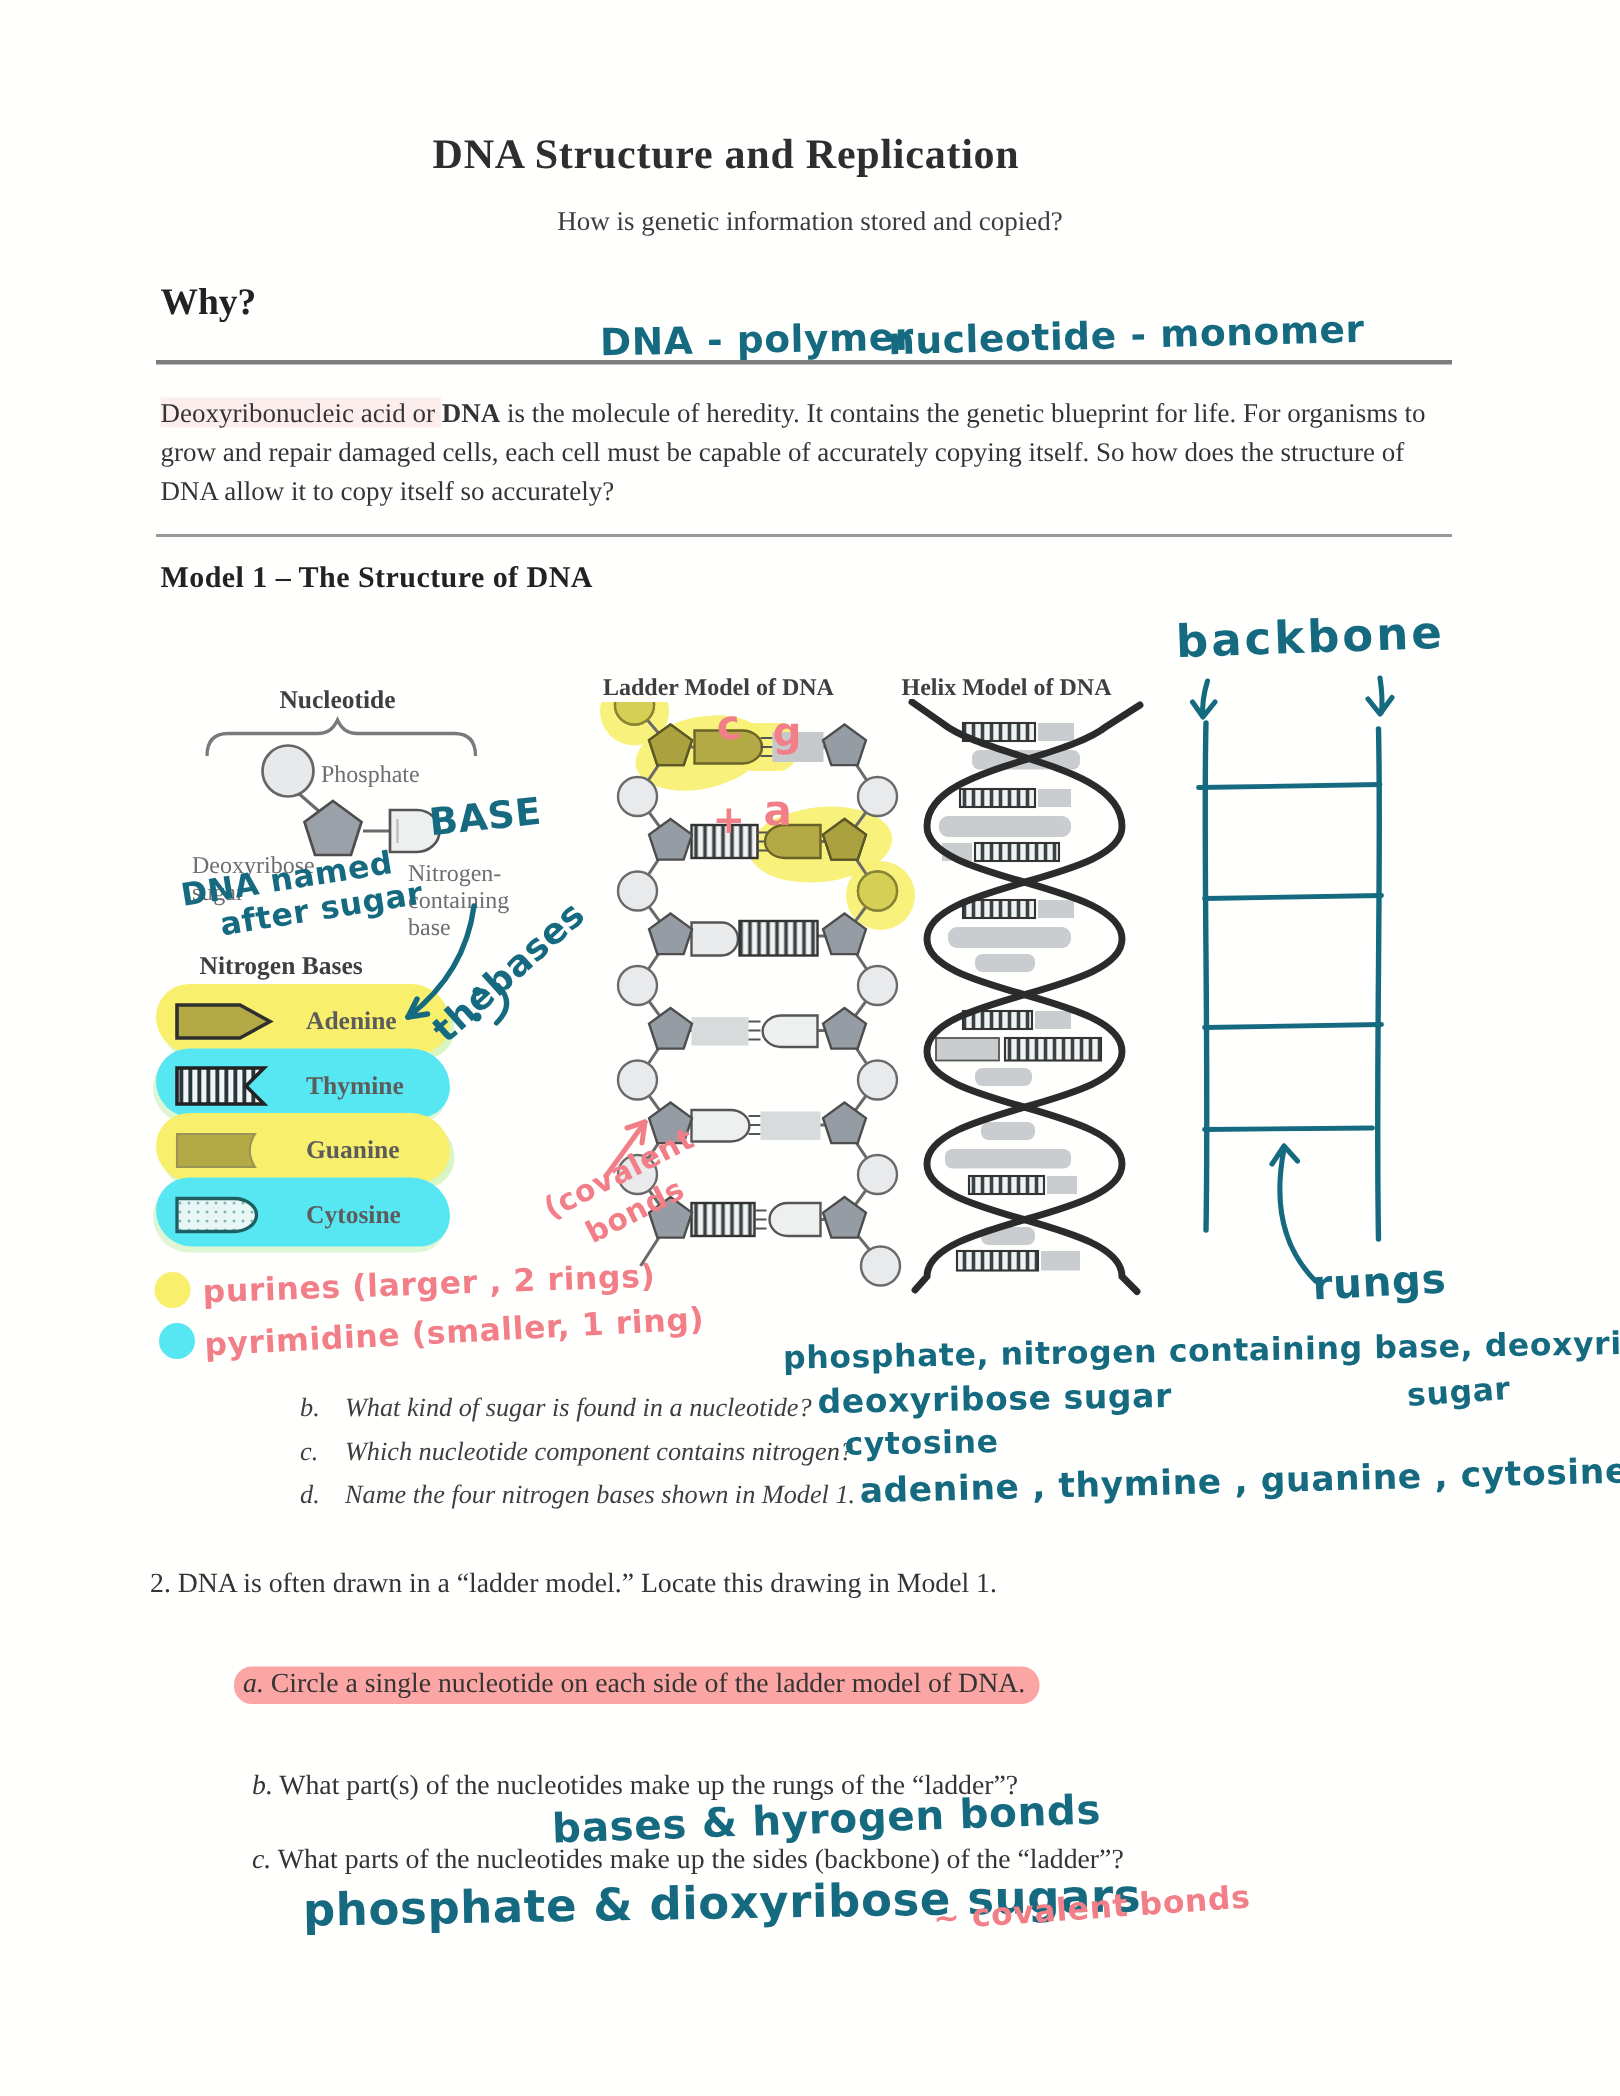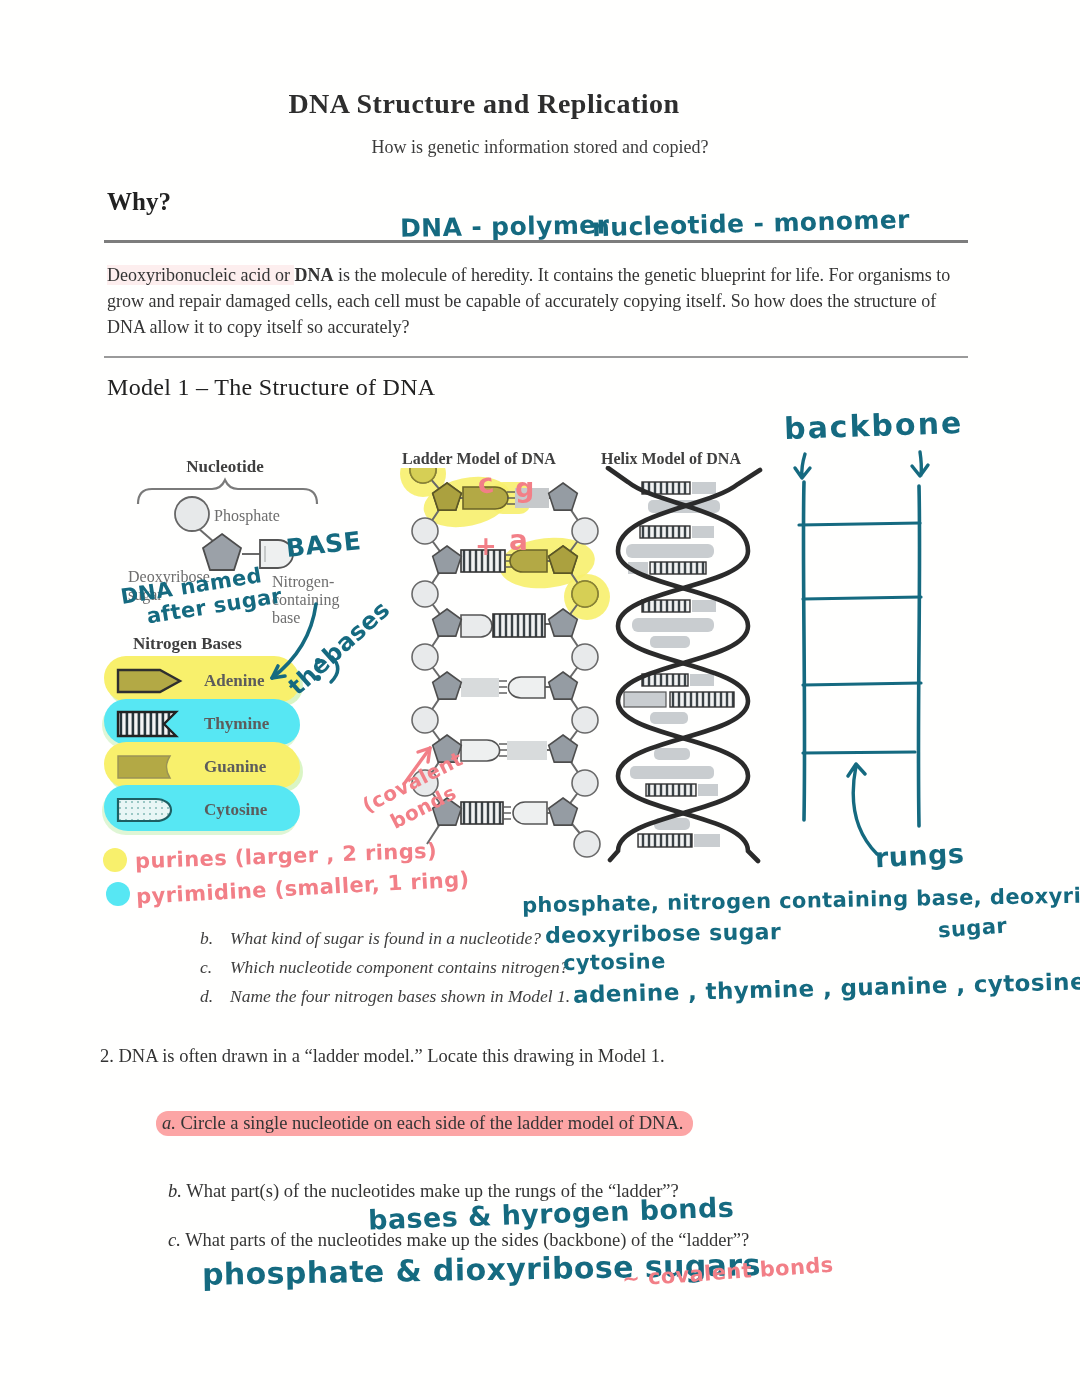--- a/index.html
+++ b/index.html
@@ -3,21 +3,21 @@
 <meta charset="utf-8">
 <style>
   html,body{margin:0;padding:0;background:#ffffff;}
   #page{position:relative;width:1080px;height:1397px;background:#fffffe;overflow:hidden;
         font-family:"Liberation Serif","DejaVu Serif",serif;color:#333;}
   .abs{position:absolute;}
   .serif{font-family:"Liberation Serif","DejaVu Serif",serif;}
   .title{font-weight:bold;font-size:28px;color:#2e2e2e;letter-spacing:.5px;}
   .subtitle{font-size:18px;color:#3c3c3c;}
   .h2{font-weight:bold;font-size:25px;color:#222;}
-  .h2b{font-weight:normal;font-size:24px;color:#222;letter-spacing:.3px;}
+  .h2b{font-weight:bold;font-size:20px;color:#222;letter-spacing:.3px;}
   .rule{position:absolute;background:#7d7d7d;}
   .para{font-size:18px;line-height:1.45;color:#343434;width:864px;}
   .hl-pink{background:#fdeeee;}
   .hl-yellow{background:#fca5a5;border-radius:12px;padding:2px 10px 3px 6px;}
   .hw{position:absolute;font-family:"DejaVu Sans",sans-serif;font-weight:700;color:#156a80;letter-spacing:.4px;white-space:nowrap;}
   .hwp{position:absolute;font-family:"DejaVu Sans",sans-serif;font-weight:700;color:#f27f87;letter-spacing:.4px;white-space:nowrap;}
   .glabel{font-family:"Liberation Serif","DejaVu Serif",serif;fill:#6e6e6e;}
   .bold-label{font-weight:bold;color:#3f3f3f;}
   .baserow{position:absolute;height:44px;display:flex;align-items:center;gap:14px;}
   .blob{position:absolute;left:-8px;top:-3px;width:196px;height:46px;border-radius:22px 26px 20px 24px;}

